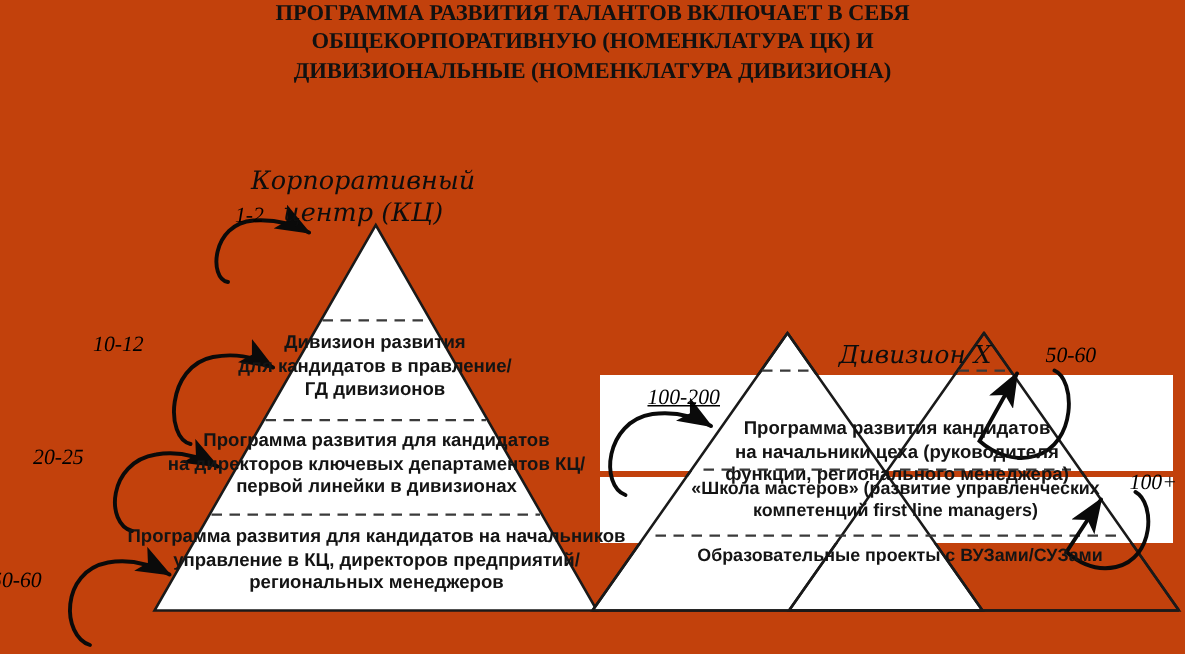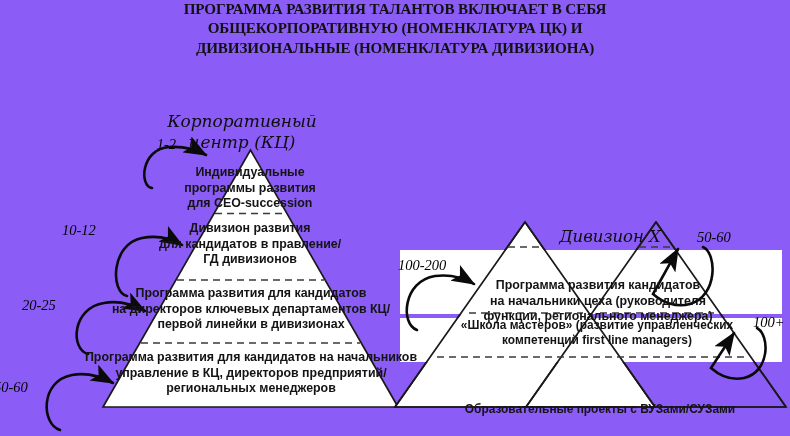--- a/index.html
+++ b/index.html
@@ -9,21 +9,21 @@
     background: #ffffff;
   }
   body {
     font-family: "Liberation Sans", sans-serif;
     color: #111111;
   }
   #canvas {
     position: relative;
     width: 790px;
     height: 436px;
-    background: #8b5cf6;
+    background: #c2410c;
     overflow: hidden;
   }
   #vector-layer {
     position: absolute;
     left: 0;
     top: 0;
     width: 790px;
     height: 436px;
   }
   .txt {
@@ -66,21 +66,21 @@
     font-style: italic;
     font-weight: 400;
     font-size: 14.5px;
     color: #000000;
     white-space: nowrap;
   }
   #qty-ceo        { left: 116px; top: 136px; width: 60px; text-align: right; }
   #qty-board      { left: 62px;  top: 222px; width: 70px; text-align: left; }
   #qty-directors  { left: 22px;  top: 297px; width: 76px; text-align: left; }
   #qty-heads      { left: -6px;  top: 379px; width: 76px; text-align: left; }
-  #qty-shop-heads { left: 398px; top: 257px; width: 82px; text-align: left; }
+  #qty-shop-heads { left: 398px; top: 257px; width: 82px; text-align: right; text-decoration: underline; }
   #qty-masters    { left: 697px; top: 229px; width: 72px; text-align: left; }
   #qty-education  { left: 753px; top: 314px; width: 60px; text-align: left; }
 
   
   .tier {
     font-family: "Liberation Sans", "DejaVu Sans", sans-serif;
     font-weight: bold;
     font-size: 12.4px;
     color: #141414;
     line-height: 1.26;
@@ -89,21 +89,21 @@
 
   
   #tier-l1 { left: 155px; top: 165px; width: 190px; }
   #tier-l2 { left: 135px; top: 221px; width: 230px; }
   #tier-l3 { left: 105px; top: 286px; width: 292px; }
   #tier-l4 { left: 82px;  top: 350px; width: 338px; }
 
   
   #tier-r1 { left: 438px; top: 256px; width: 320px; margin-top: 22px; }
   #tier-r2 { left: 432px; top: 318px; width: 330px; }
-  #tier-r3 { left: 440px; top: 363px; width: 320px; margin-top: 39px; }
+  #tier-r3 { left: 440px; top: 363px; width: 320px; }
 </style>
 </head>
 <body>
 
 <div id="canvas">
 
   <svg id="vector-layer" viewBox="0 0 790 436">
     <defs>
       <marker id="arrowhead" markerWidth="9" markerHeight="7" refX="8.4" refY="3.5" orient="auto" markerUnits="strokeWidth">
         <path d="M0,0 L9,3.5 L0,7 L2.1,3.5 Z" fill="#0a0a0a"></path>
@@ -151,23 +151,20 @@
 
   <h1 class="txt" id="diagram-title">ПРОГРАММА РАЗВИТИЯ ТАЛАНТОВ ВКЛЮЧАЕТ В СЕБЯ
 ОБЩЕКОРПОРАТИВНУЮ (НОМЕНКЛАТУРА ЦК) И
 ДИВИЗИОНАЛЬНЫЕ (НОМЕНКЛАТУРА ДИВИЗИОНА)</h1>
 
   <div class="txt script-label" id="caption-corporate-center">Корпоративный
 центр (КЦ)</div>
 
   <div class="txt script-label" id="caption-division-x">Дивизион X</div>
 
-  <div class="txt tier" id="tier-l1">Индивидуальные
-программы развития
-для CEO-succession</div>
   <div class="txt tier" id="tier-l2">Дивизион развития
 для кандидатов в правление/
 ГД дивизионов</div>
   <div class="txt tier" id="tier-l3">Программа развития для кандидатов
 на директоров ключевых департаментов КЦ/
 первой линейки в дивизионах</div>
   <div class="txt tier" id="tier-l4">Программа развития для кандидатов на начальников
 управление в КЦ, директоров предприятий/
 региональных менеджеров</div>
 

